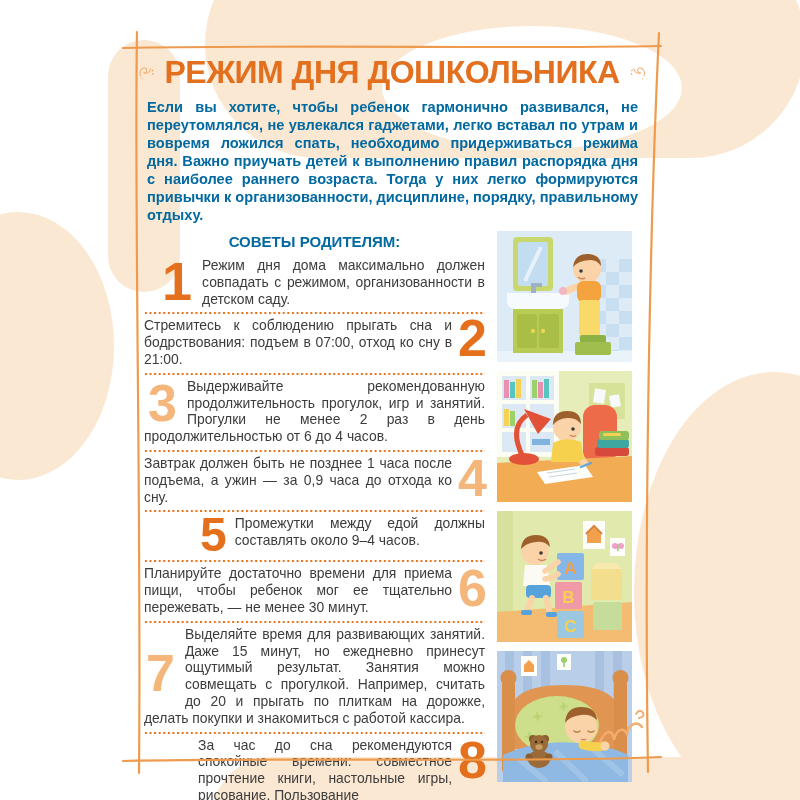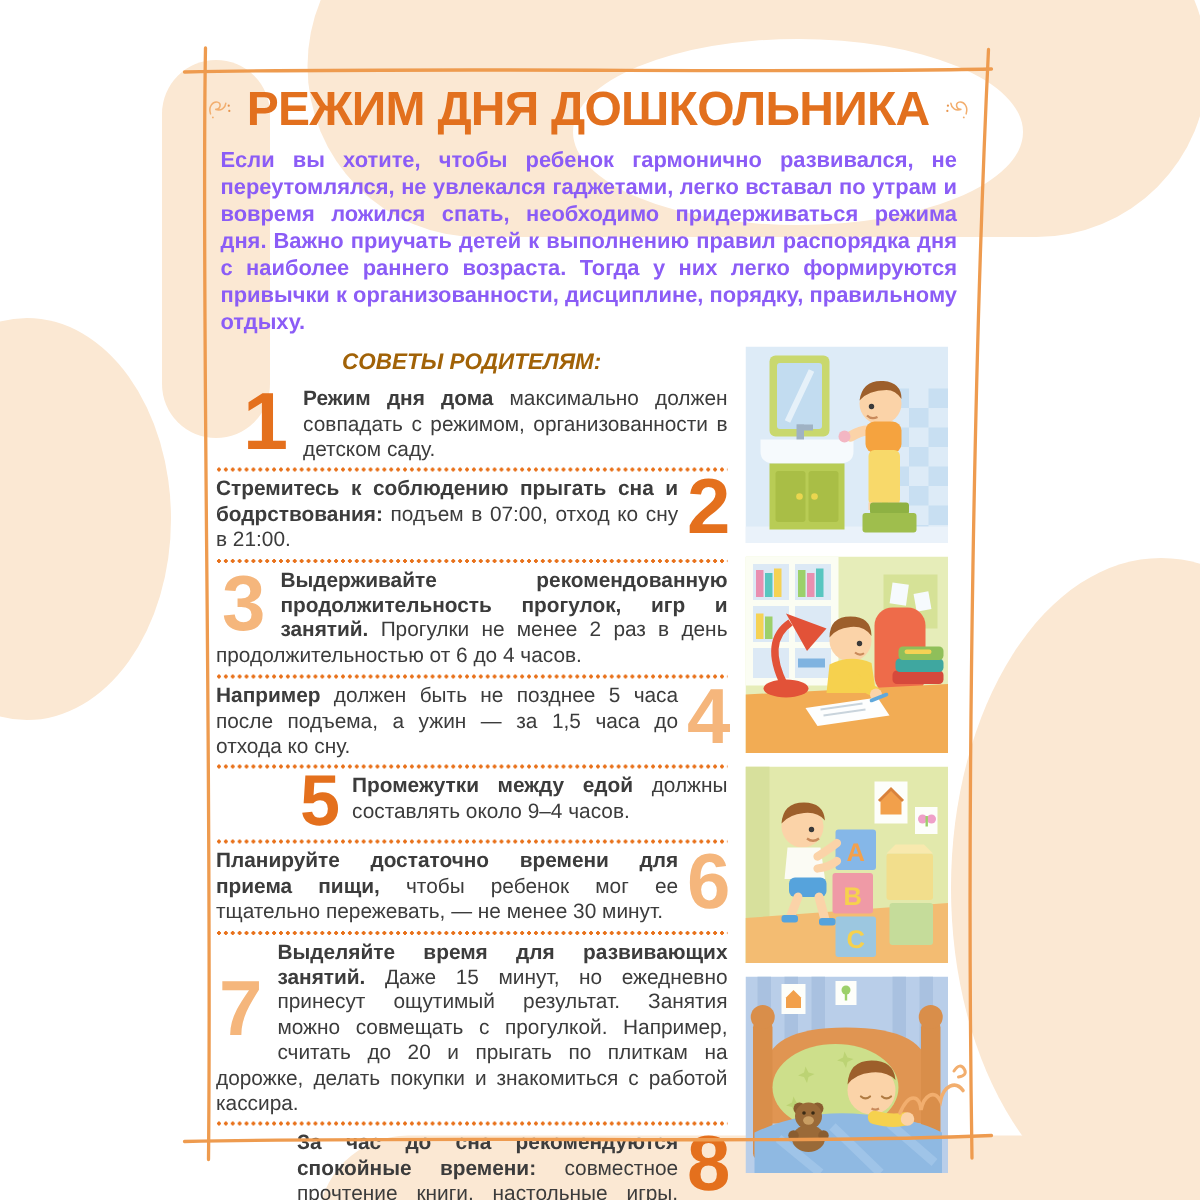--- a/index.html
+++ b/index.html
@@ -15,30 +15,30 @@
   .blob-right{left:634px;top:372px;width:280px;height:440px;border-radius:50%;}
   .blob-bottom{left:212px;top:757px;width:600px;height:60px;border-radius:70px 0 0 0;}
 
   .frame-svg{position:absolute;left:0;top:0;z-index:4;pointer-events:none;}
 
   .content{position:absolute;left:138px;top:46px;width:508px;z-index:2;}
 
   .title-row{height:44px;display:flex;align-items:center;justify-content:center;gap:10px;margin-top:4px;}
   .page-title{font-size:32px;font-weight:700;color:#E2701E;letter-spacing:-0.5px;white-space:nowrap;}
 
-  .intro{margin:4px 8px 0 9px;font-size:14.6px;line-height:18px;font-weight:700;color:#8b5cf6;text-align:justify;}
+  .intro{margin:4px 8px 0 9px;font-size:14.6px;line-height:18px;font-weight:700;color:#0369a1;text-align:justify;}
 
   .main{display:flex;margin-top:7px;padding-left:6px;}
   .left-col{width:341px;}
   .img-col{width:135px;margin-left:12px;}
 
-  .section-heading{text-align:center;color:#a16207;font-weight:700;font-size:15px;margin:2px 0 7px 0;font-style:italic;}
+  .section-heading{text-align:center;color:#0369a1;font-weight:700;font-size:15px;margin:2px 0 7px 0;}
 
   .tip{display:flow-root;position:relative;font-size:13.9px;line-height:16.8px;color:#3C3C3C;text-align:justify;}
-  .tip b{font-weight:700;margin-top:12px;}
+  .tip b{font-weight:400;margin-top:12px;}
   .num{font-weight:700;font-size:52px;line-height:42px;letter-spacing:-2px;}
   .num-dark{color:#E4701D;}
   .num-light{color:#F5B67C;}
   .num-left{float:left;}
   .num-right{float:right;}
   .n1{font-size:54px;margin:3px 12px 0 18px;}
   .n2{margin:0 0 0 6px;}
   .n3{margin:4px 12px 0 4px;}
   .n4{margin:2px 0 0 6px;}
   .n5{font-size:48px;line-height:40px;margin:0 10px 0 0;}
@@ -117,21 +117,21 @@
         <div class="dots"></div>
 
         <div class="tip">
           <span class="num num-light num-left n3">3</span>
           <b>Выдерживайте рекомендованную продолжительность прогулок, игр и занятий.</b><span> Прогулки не менее 2 раз в день продолжительностью от 6 до 4 часов.</span>
         </div>
         <div class="dots"></div>
 
         <div class="tip">
           <span class="num num-light num-right n4">4</span>
-          <b>Например</b><span> должен быть не позднее 5 часа после подъема, а ужин — за 1,5 часа до отхода ко сну.</span>
+          <b>Завтрак</b><span> должен быть не позднее 1 часа после подъема, а ужин — за 0,9 часа до отхода ко сну.</span>
         </div>
         <div class="dots"></div>
 
         <div class="tip tip-5">
           <span class="num num-dark num-left n5">5</span>
           <b>Промежутки между едой</b><span> должны составлять около 9–4 часов.</span>
         </div>
         <div class="dots"></div>
 
         <div class="tip">

